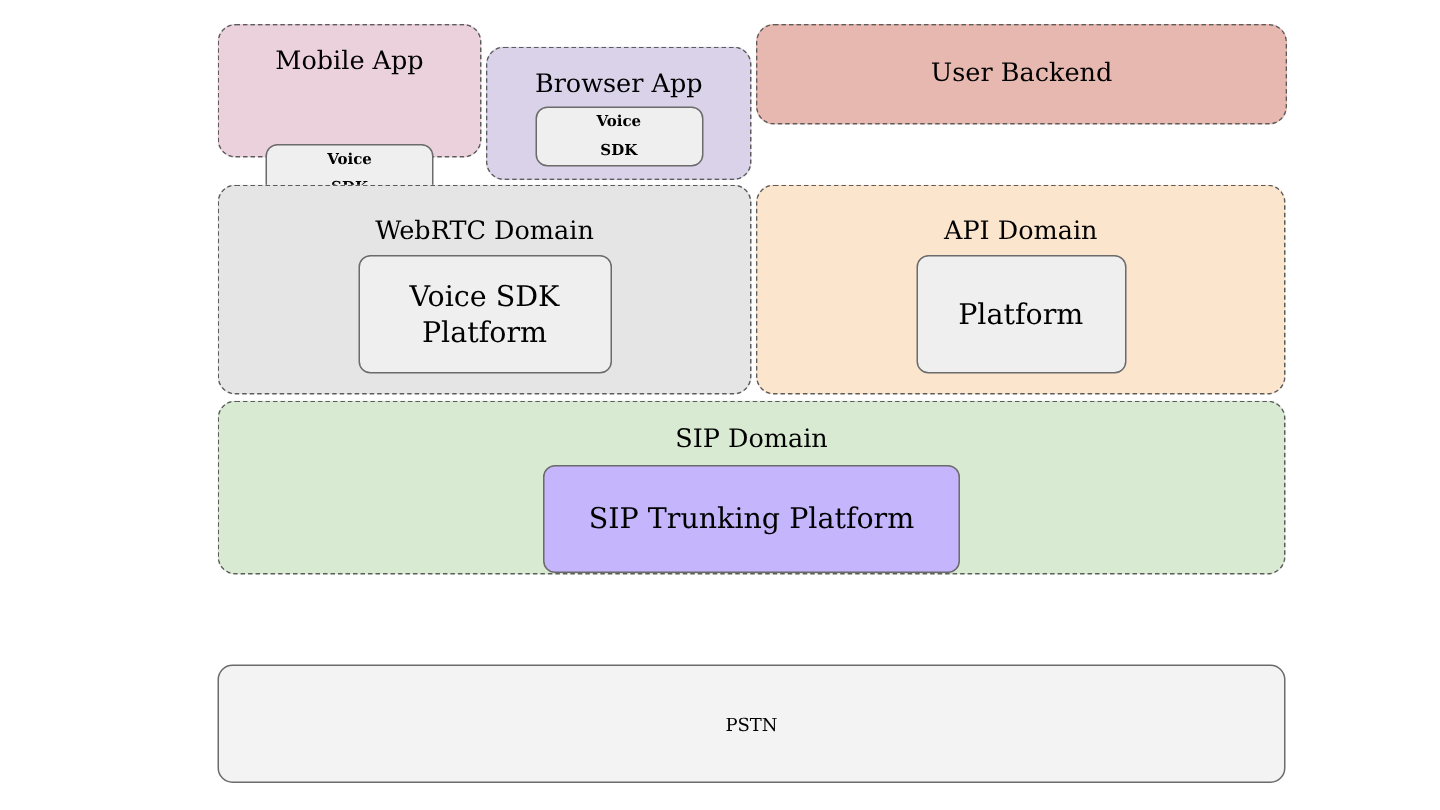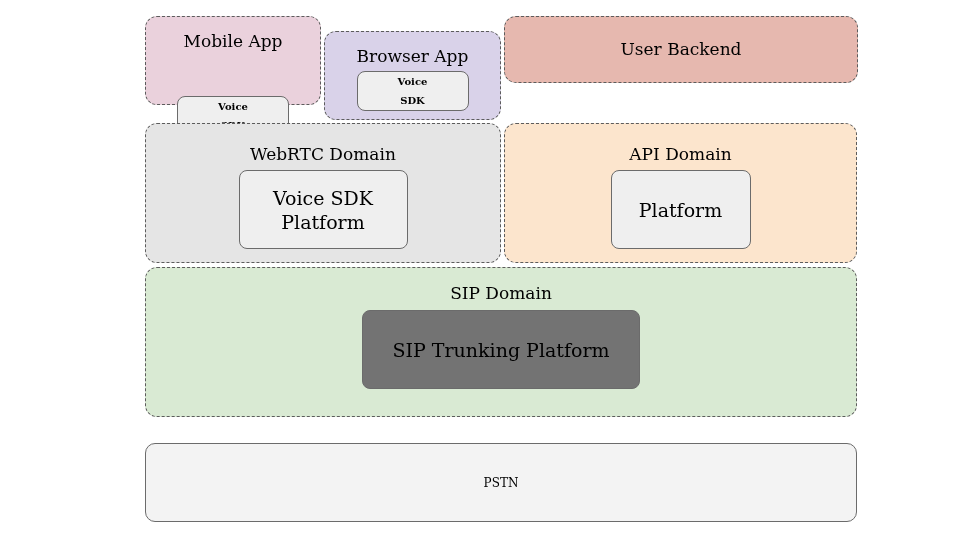--- a/index.html
+++ b/index.html
@@ -52,21 +52,21 @@
     line-height: 19px;
     font-weight: bold;
   }
   
   .webrtc { left: 145px; top: 123px; width: 356px; height: 140px; padding-top: 20px; }
   .api    { left: 504px; top: 123px; width: 353px; height: 140px; padding-top: 20px; }
   .platform-2line { margin-top: 5px; height: 79px; }
   .webrtc .platform-2line { width: 169px; }
   .api    .platform-2line { width: 140px; }
   
-  .sip { left: 145px; top: 267px; width: 712px; height: 150px; padding-top: 15px; }
+  .sip { left: 145px; top: 267px; width: 712px; height: 116px; padding-top: 15px; }
   .sip-platform { margin-top: 6px; width: 278px; height: 79px; }
   
   .pstn {
     position: absolute;
     box-sizing: border-box;
     left: 145px; top: 443px; width: 712px; height: 79px;
     background: #f3f3f3;
     border: 1px solid #6b6b6b;
     border-radius: 10px;
     display: flex;
@@ -110,21 +110,21 @@
 
   <div class="group api" style="background: rgb(252, 229, 205);">
     <div class="group-title">API Domain</div>
     <div class="inner-box platform-2line" style="background: rgb(239, 239, 239);">
       <span>Platform</span>
     </div>
   </div>
 
   <div class="group sip" style="background: rgb(217, 234, 211);">
     <div class="group-title">SIP Domain</div>
-    <div class="inner-box sip-platform" style="background: #737373;">
+    <div class="inner-box sip-platform" style="background: #c4b5fd;">
       <span>SIP Trunking Platform</span>
     </div>
   </div>
 
   <div class="pstn" style="background: rgb(243, 243, 243);">
     <span>PSTN</span>
   </div>
 
 </div>
 

